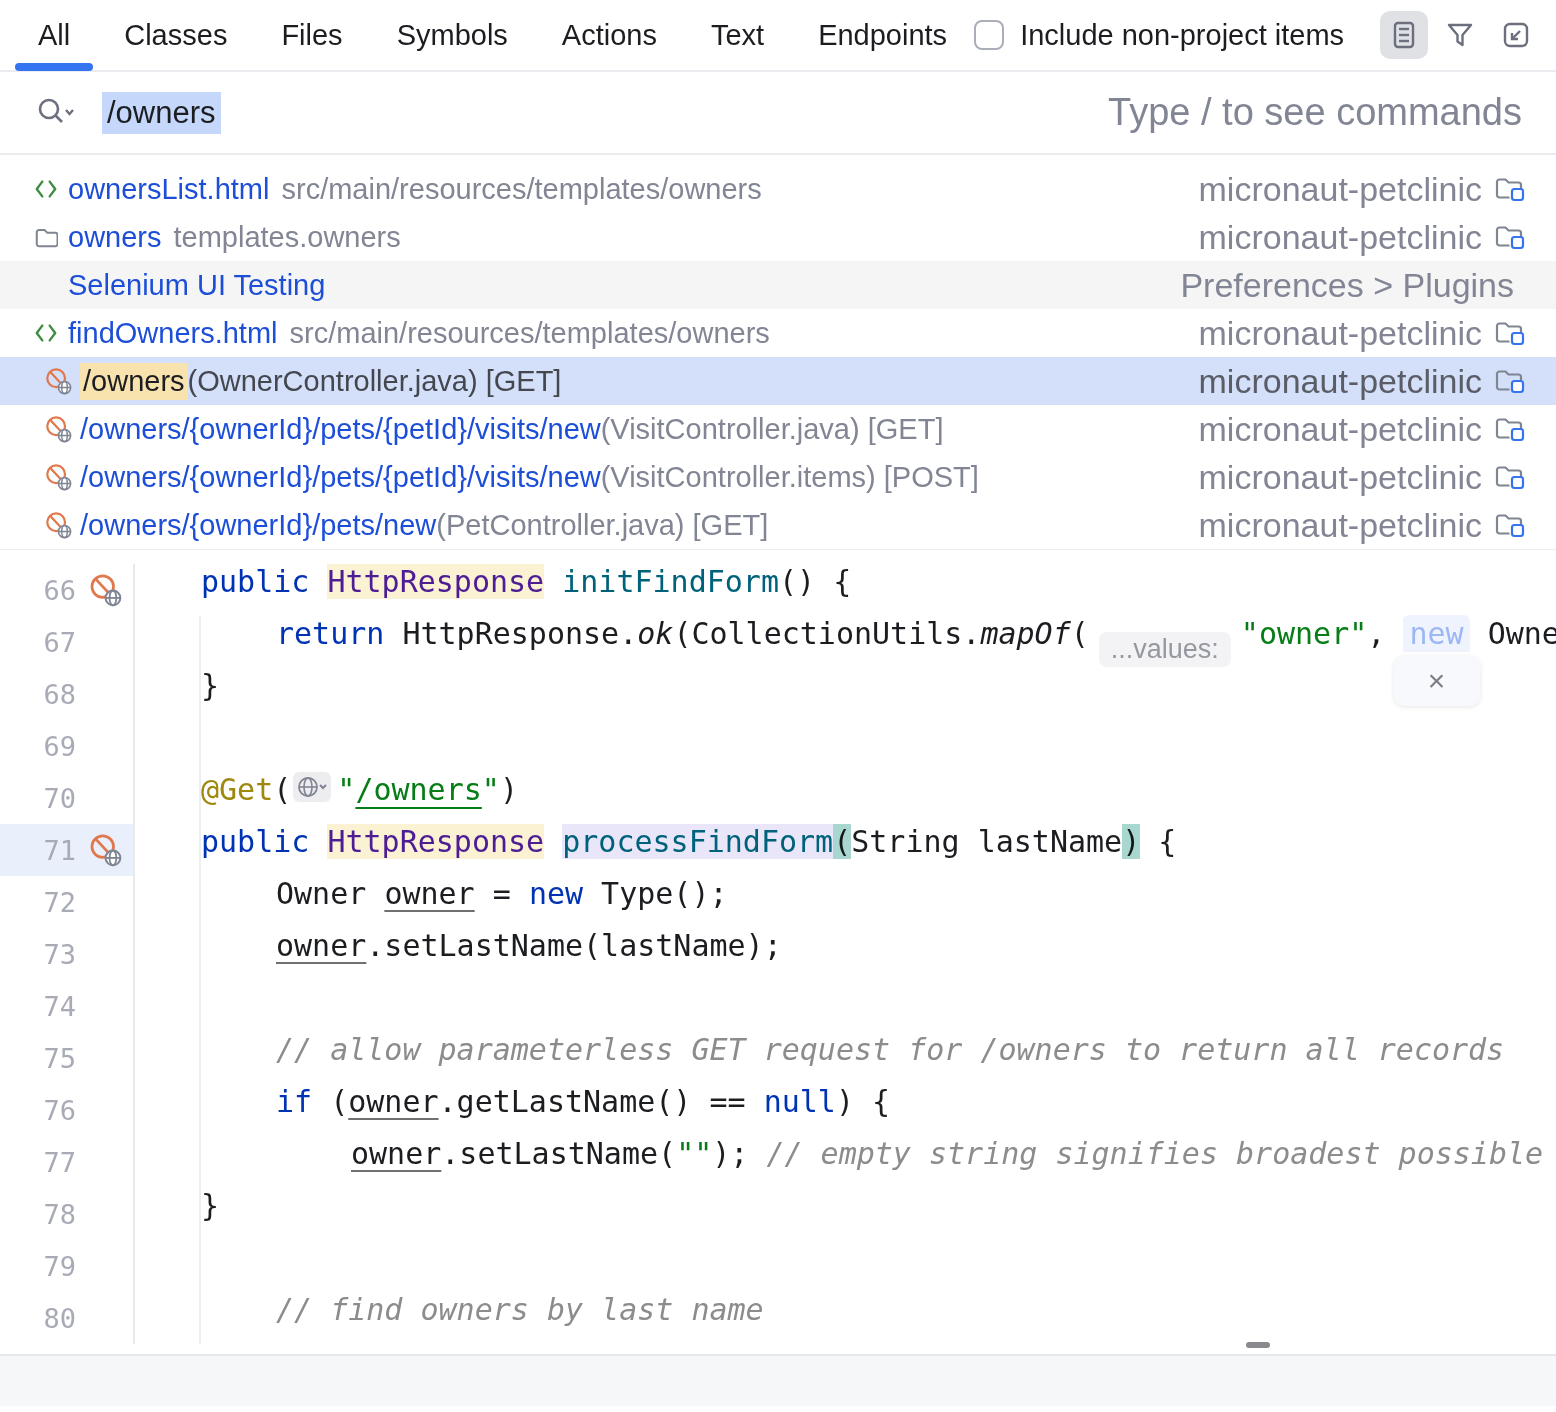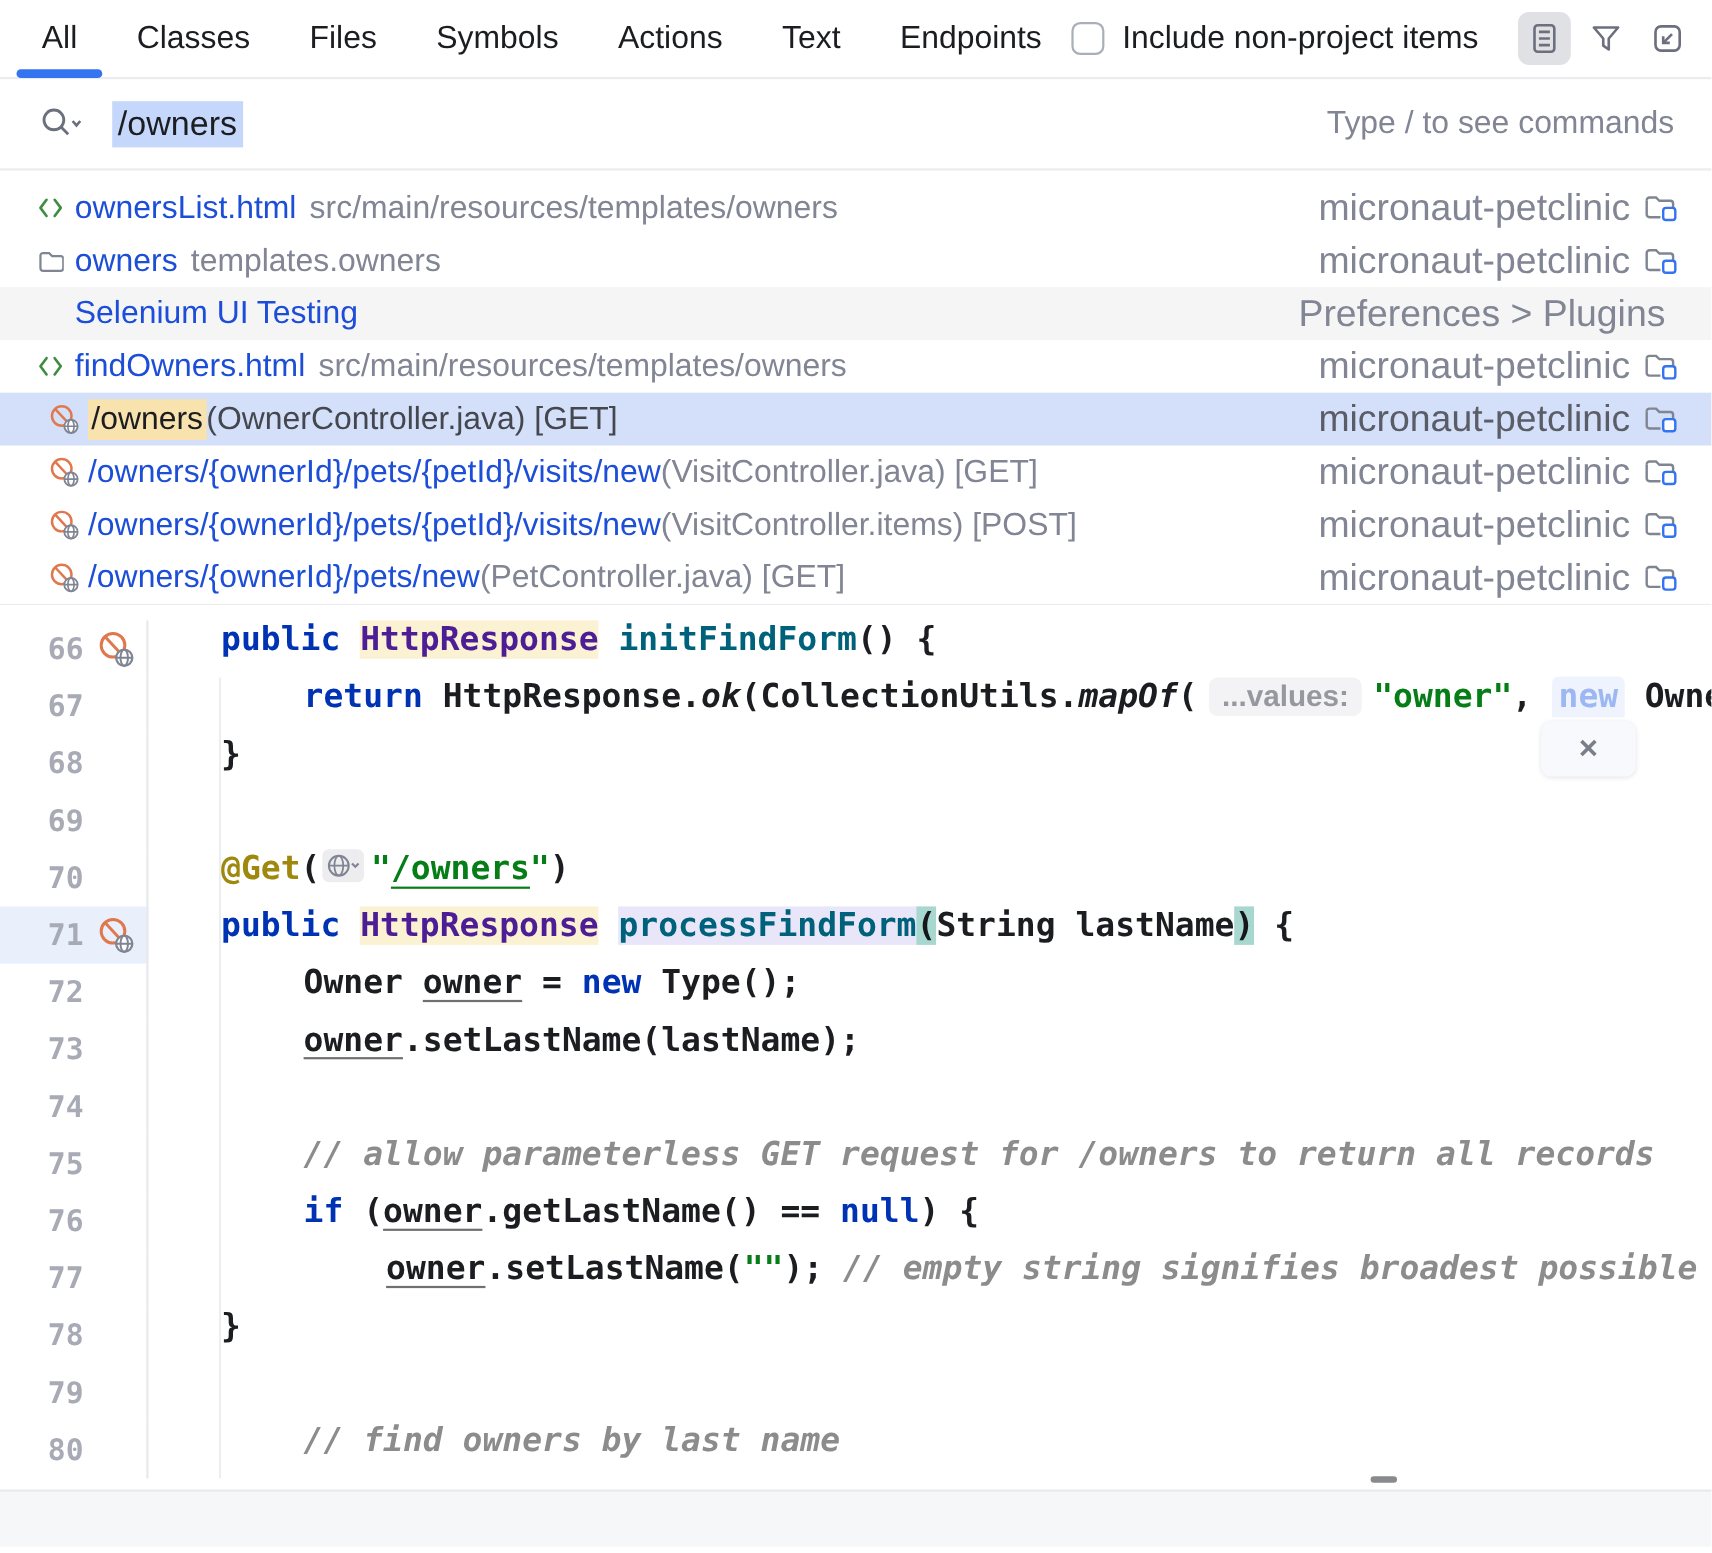--- a/index.html
+++ b/index.html
@@ -20,21 +20,21 @@
   .iconbtn { width:48px; height:48px; border-radius:10px; display:flex; align-items:center;
     justify-content:center; margin-left:8px; flex:none; }
   .iconbtn.active { background:#dfe1e5; }
 
   
   .searchrow { height:83px; display:flex; align-items:center; padding:0 34px;
     border-bottom:2px solid #ebecf0; }
   .search-query { font-size:31px; background:#c5d8fb; padding:3px 5px; margin-left:20px;
     white-space:pre; }
   .search-spacer { flex:1; }
-  .search-hint { font-size:29px; color:#818594; }
+  .search-hint { font-size:38px; color:#818594; }
 
   
   .results { padding-top:10px; }
   .rrow { height:48px; display:flex; align-items:center; padding:0 30px 0 34px;
     font-size:29px; white-space:nowrap; }
   .rrow.gray { background:#f5f5f6;text-align:right; }
   .rrow.selected { background:#d4dffa; }
   .rrow .ficon { width:24px; margin-right:10px; flex:none; display:flex; }
   .rrow.endpoint-row { padding-left:44px; }
   .rrow.endpoint-row .ficon { width:28px; margin-right:8px; }
@@ -44,21 +44,21 @@
   .rrest.dark { color:#44474e; }
   .rmatch { background:#f8e2ad; padding:2px 3px; color:#1b1d21; }
   .rspacer { flex:1; }
   .rright { color:#818594; font-size:34px; margin-right:12px; }
   .rrow.selected .rright { color:#5a5d66; }
   .rmod { flex:none; display:flex; }
 
   
   .codepane { position:relative; height:805px; border-top:1px solid #ebecf0;
     padding-top:14px; background:#fff; overflow:hidden;
-    font-family:"DejaVu Sans Mono", monospace; font-size:30px;font-weight:bold; }
+    font-family:"DejaVu Sans Mono", monospace; font-size:30px; }
   .cl { height:52px; display:flex; align-items:center; white-space:pre; }
   .gut { width:135px; height:52px; flex:none; display:flex; align-items:center;
     border-right:2px solid #e8e9ec; }
   .gut.hl { background:#e9f0fc; }
   .ln { width:76px; text-align:right; color:#a8abb5; font-size:27px; flex:none; }
   .gico { width:57px; display:flex; justify-content:center; flex:none; }
   .cbody { flex:1; padding-left:66px; display:flex; align-items:flex-start; height:52px;
     overflow:visible; }
   .indent-guide { position:absolute; left:199px; top:66px; height:728px; width:2px;
     background:#eceef1; }
@@ -67,21 +67,21 @@
   .mth { color:#00627a; }
   .mth-ref { color:#00627a; background:#e9e6fa; }
   .brace-hl { background:#a7d7cf; color:#16171b; }
   .str { color:#067d17; }
   .ann { color:#9e880d; }
   .cmt { color:#8c8c8c; font-style:italic; }
   .it { font-style:italic; }
   .uvar { text-decoration:underline; text-decoration-color:#707070;
     text-decoration-thickness:2px; text-underline-offset:6px; }
   .chip { background:#f3f3f5; color:#95989f; border-radius:8px; padding:2px 12px;
-    margin:0 10px; font-size:27px; font-family:"Liberation Sans", sans-serif; }
+    margin:16px 10px; font-size:27px; font-family:"Liberation Sans", sans-serif; }
   .inlay-globe { background:#ededf0; border-radius:6px; padding:2px 4px; margin:0 6px 0 2px;
     display:inline-flex; align-items:center; }
   .ghost-wrap { position:relative; display:inline-block; }
   .ghost { color:#9db7f3; background:#eef3fe; border-radius:6px 6px 0 0; padding:1px 6px; }
   .ghost-pop { position:absolute; left:50%; transform:translateX(-50%); top:40px;
     width:86px; height:50px; background:#f7f9fd; border-radius:10px;
     box-shadow:0 1px 5px rgba(0,0,0,0.10); display:flex; align-items:center;
     justify-content:center; color:#7a7e87; font-size:30px; z-index:5;
     font-family:"Liberation Sans", sans-serif; }
   .hscroll-thumb { position:absolute; left:1246px; bottom:6px; width:24px; height:6px;

